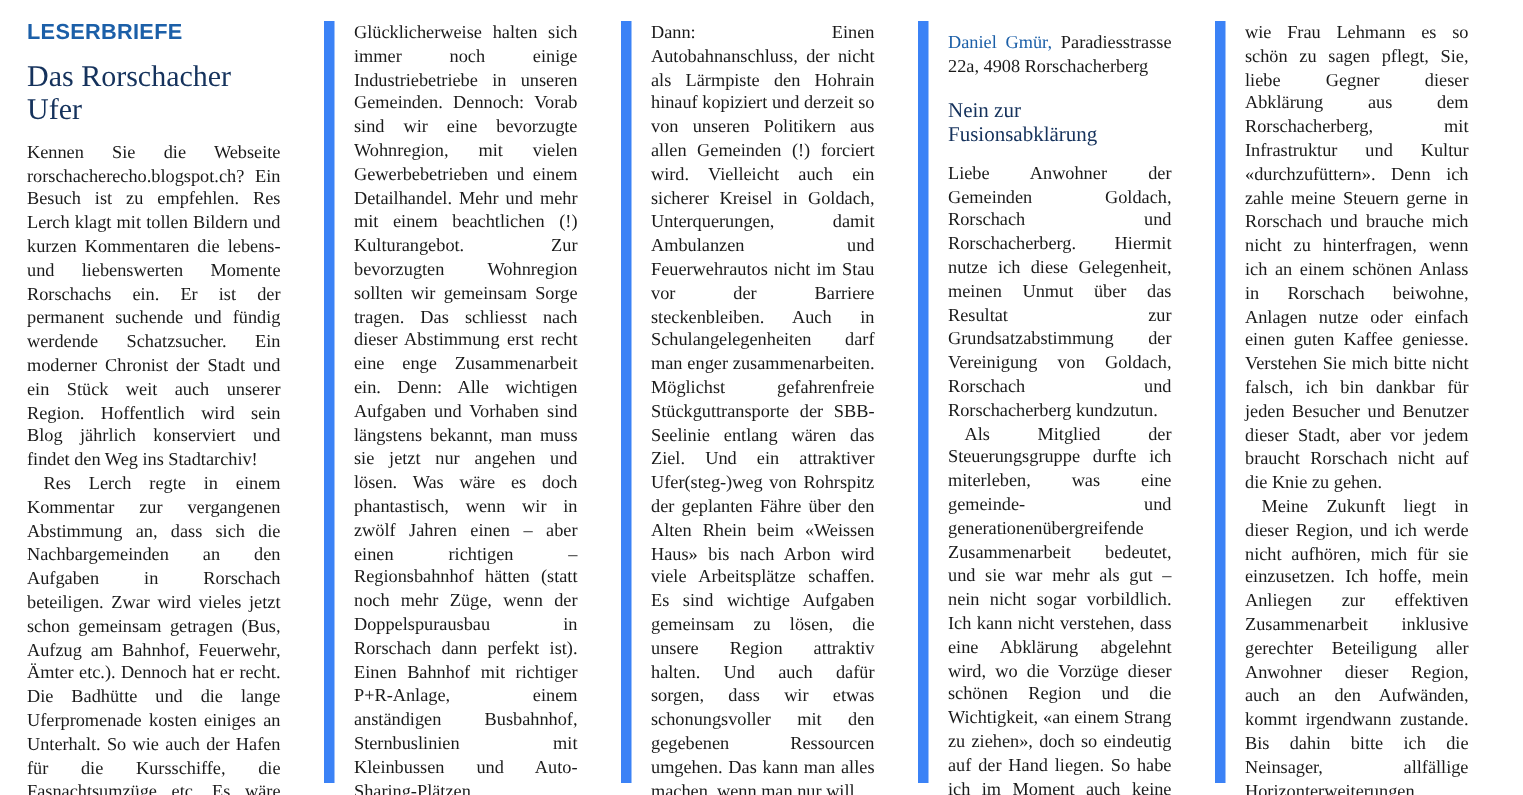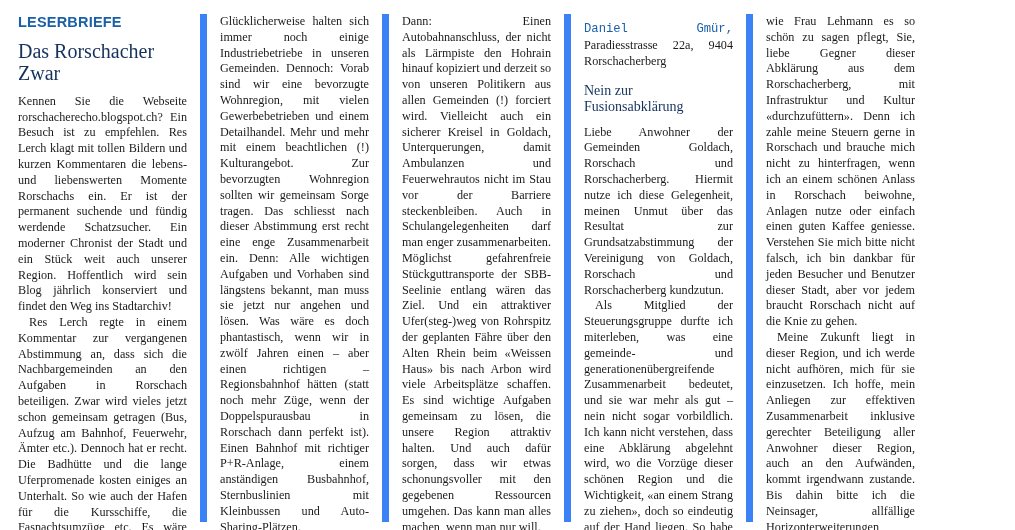--- a/index.html
+++ b/index.html
@@ -16,21 +16,21 @@
   }
   .page {
     position: relative;
     width: 1015px;
     height: 530px;
     box-sizing: border-box;
     padding: 14px 18px 8px 18px;
   }
   .columns {
     display: flex;
-    gap: 0px;
+    gap: 16px;
     height: 508px;
   }
   .col {
     width: 182px;
     padding-right: 13px;
     box-sizing: border-box;
     position: relative;
   }
   .col + .col {
     border-left: 7px solid #3b82f6;
@@ -73,46 +73,45 @@
   }
   .sig {
     font-size: 12.2px;
     line-height: 1.295;
     text-align: justify;
     margin: 7px 0 0 0;
   }
   .sig .name {
     color: #1b5fa8;
     font-weight: normal;
-    font-family: Liberation Mono, monospace;
   }
 </style>
 </head>
 <body>
 
 <div class="page">
   <div class="columns">
 
     <div class="col">
       <div class="kicker">LESERBRIEFE</div>
-      <h1 class="headline">Das Rorschacher Zwar</h1>
+      <h1 class="headline">Das Rorschacher Ufer</h1>
       <p class="body noindent">Kennen Sie die Webseite rorschacherecho.blogspot.ch? Ein Besuch ist zu empfehlen. Res Lerch klagt mit tollen Bildern und kurzen Kommentaren die lebens- und liebenswerten Momente Rorschachs ein. Er ist der permanent suchende und fündig werdende Schatzsucher. Ein moderner Chronist der Stadt und ein Stück weit auch unserer Region. Hoffentlich wird sein Blog jährlich konserviert und findet den Weg ins Stadtarchiv!</p>
       <p class="body">Res Lerch regte in einem Kommentar zur vergangenen Abstimmung an, dass sich die Nachbargemeinden an den Aufgaben in Rorschach beteiligen. Zwar wird vieles jetzt schon gemeinsam getragen (Bus, Aufzug am Bahnhof, Feuerwehr, Ämter etc.). Dennoch hat er recht. Die Badhütte und die lange Uferpromenade kosten einiges an Unterhalt. So wie auch der Hafen für die Kursschiffe, die Fasnachtsumzüge etc. Es wäre toll, Goldach und wir Bergler würden jährlich einen angemessenen Betrag nach Rorschach überweisen. Das wäre mehr als eine achtenswerte Geste. Das trägt dazu bei, unsere Region attraktiv zu halten. Und das ist wichtig!</p>
     </div>
 
     <div class="col">
       <p class="body noindent">Glücklicherweise halten sich immer noch einige Industriebetriebe in unseren Gemeinden. Dennoch: Vorab sind wir eine bevorzugte Wohnregion, mit vielen Gewerbebetrieben und einem Detailhandel. Mehr und mehr mit einem beachtlichen (!) Kulturangebot. Zur bevorzugten Wohnregion sollten wir gemeinsam Sorge tragen. Das schliesst nach dieser Abstimmung erst recht eine enge Zusammenarbeit ein. Denn: Alle wichtigen Aufgaben und Vorhaben sind längstens bekannt, man muss sie jetzt nur angehen und lösen. Was wäre es doch phantastisch, wenn wir in zwölf Jahren einen – aber einen richtigen – Regionsbahnhof hätten (statt noch mehr Züge, wenn der Doppelspurausbau in Rorschach dann perfekt ist). Einen Bahnhof mit richtiger P+R-Anlage, einem anständigen Busbahnhof, Sternbuslinien mit Kleinbussen und Auto-Sharing-Plätzen.</p>
     </div>
 
     <div class="col">
       <p class="body noindent">Dann: Einen Autobahnanschluss, der nicht als Lärmpiste den Hohrain hinauf kopiziert und derzeit so von unseren Politikern aus allen Gemeinden (!) forciert wird. Vielleicht auch ein sicherer Kreisel in Goldach, Unterquerungen, damit Ambulanzen und Feuerwehrautos nicht im Stau vor der Barriere steckenbleiben. Auch in Schulangelegenheiten darf man enger zusammenarbeiten. Möglichst gefahrenfreie Stückguttransporte der SBB-Seelinie entlang wären das Ziel. Und ein attraktiver Ufer(steg-)weg von Rohrspitz der geplanten Fähre über den Alten Rhein beim «Weissen Haus» bis nach Arbon wird viele Arbeitsplätze schaffen. Es sind wichtige Aufgaben gemeinsam zu lösen, die unsere Region attraktiv halten. Und auch dafür sorgen, dass wir etwas schonungsvoller mit den gegebenen Ressourcen umgehen. Das kann man alles machen, wenn man nur will.</p>
     </div>
 
     <div class="col">
-      <p class="sig"><span class="name">Daniel Gmür,</span> <span>Paradiesstrasse 22a, 9404 Rorschacherberg</span></p>
+      <p class="sig"><span class="name">Daniel Gmür,</span> <span>Paradiesstrasse 22a, 4908 Rorschacherberg</span></p>
       <h2 class="subhead">Nein zur Fusionsabklärung</h2>
       <p class="body noindent">Liebe Anwohner der Gemeinden Goldach, Rorschach und Rorschacherberg. Hiermit nutze ich diese Gelegenheit, meinen Unmut über das Resultat zur Grundsatzabstimmung der Vereinigung von Goldach, Rorschach und Rorschacherberg kundzutun.</p>
       <p class="body">Als Mitglied der Steuerungsgruppe durfte ich miterleben, was eine gemeinde- und generationenübergreifende Zusammenarbeit bedeutet, und sie war mehr als gut – nein nicht sogar vorbildlich. Ich kann nicht verstehen, dass eine Abklärung abgelehnt wird, wo die Vorzüge dieser schönen Region und die Wichtigkeit, «an einem Strang zu ziehen», doch so eindeutig auf der Hand liegen. So habe ich im Moment auch keine Lust,</p>
     </div>
 
     <div class="col">
       <p class="body noindent">wie Frau Lehmann es so schön zu sagen pflegt, Sie, liebe Gegner dieser Abklärung aus dem Rorschacherberg, mit Infrastruktur und Kultur «durchzufüttern». Denn ich zahle meine Steuern gerne in Rorschach und brauche mich nicht zu hinterfragen, wenn ich an einem schönen Anlass in Rorschach beiwohne, Anlagen nutze oder einfach einen guten Kaffee geniesse. Verstehen Sie mich bitte nicht falsch, ich bin dankbar für jeden Besucher und Benutzer dieser Stadt, aber vor jedem braucht Rorschach nicht auf die Knie zu gehen.</p>
       <p class="body">Meine Zukunft liegt in dieser Region, und ich werde nicht aufhören, mich für sie einzusetzen. Ich hoffe, mein Anliegen zur effektiven Zusammenarbeit inklusive gerechter Beteiligung aller Anwohner dieser Region, auch an den Aufwänden, kommt irgendwann zustande. Bis dahin bitte ich die Neinsager, allfällige Horizonterweiterungen stat(dt-am-See) zu geben.</p>
       <p class="sig"><span class="name">Olga Müller,</span> <span>Hauptstrasse 57, 9400 Rorschach</span></p>
     </div>

